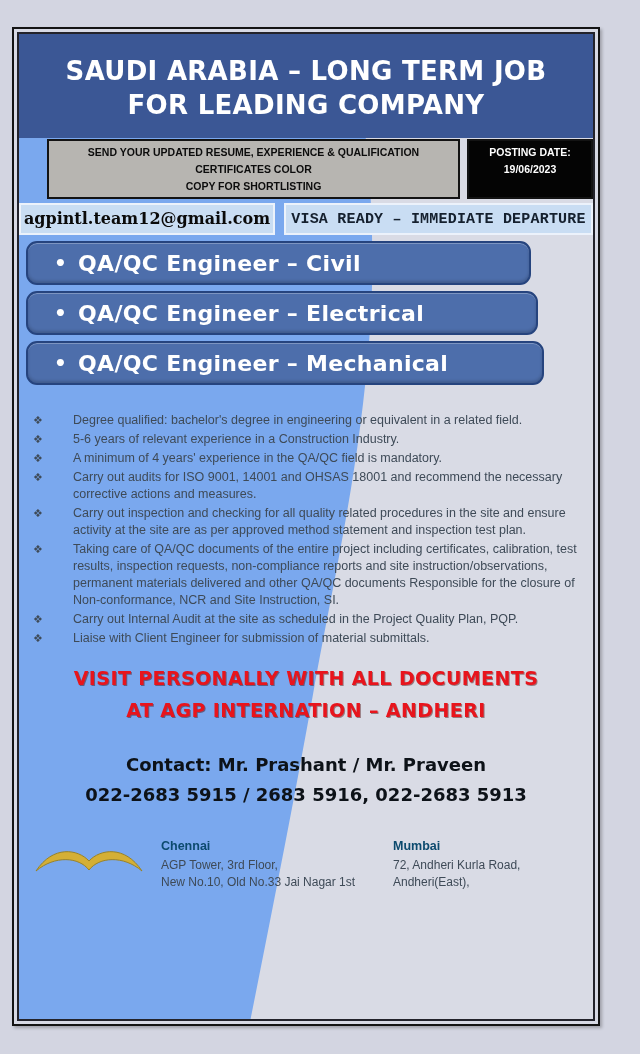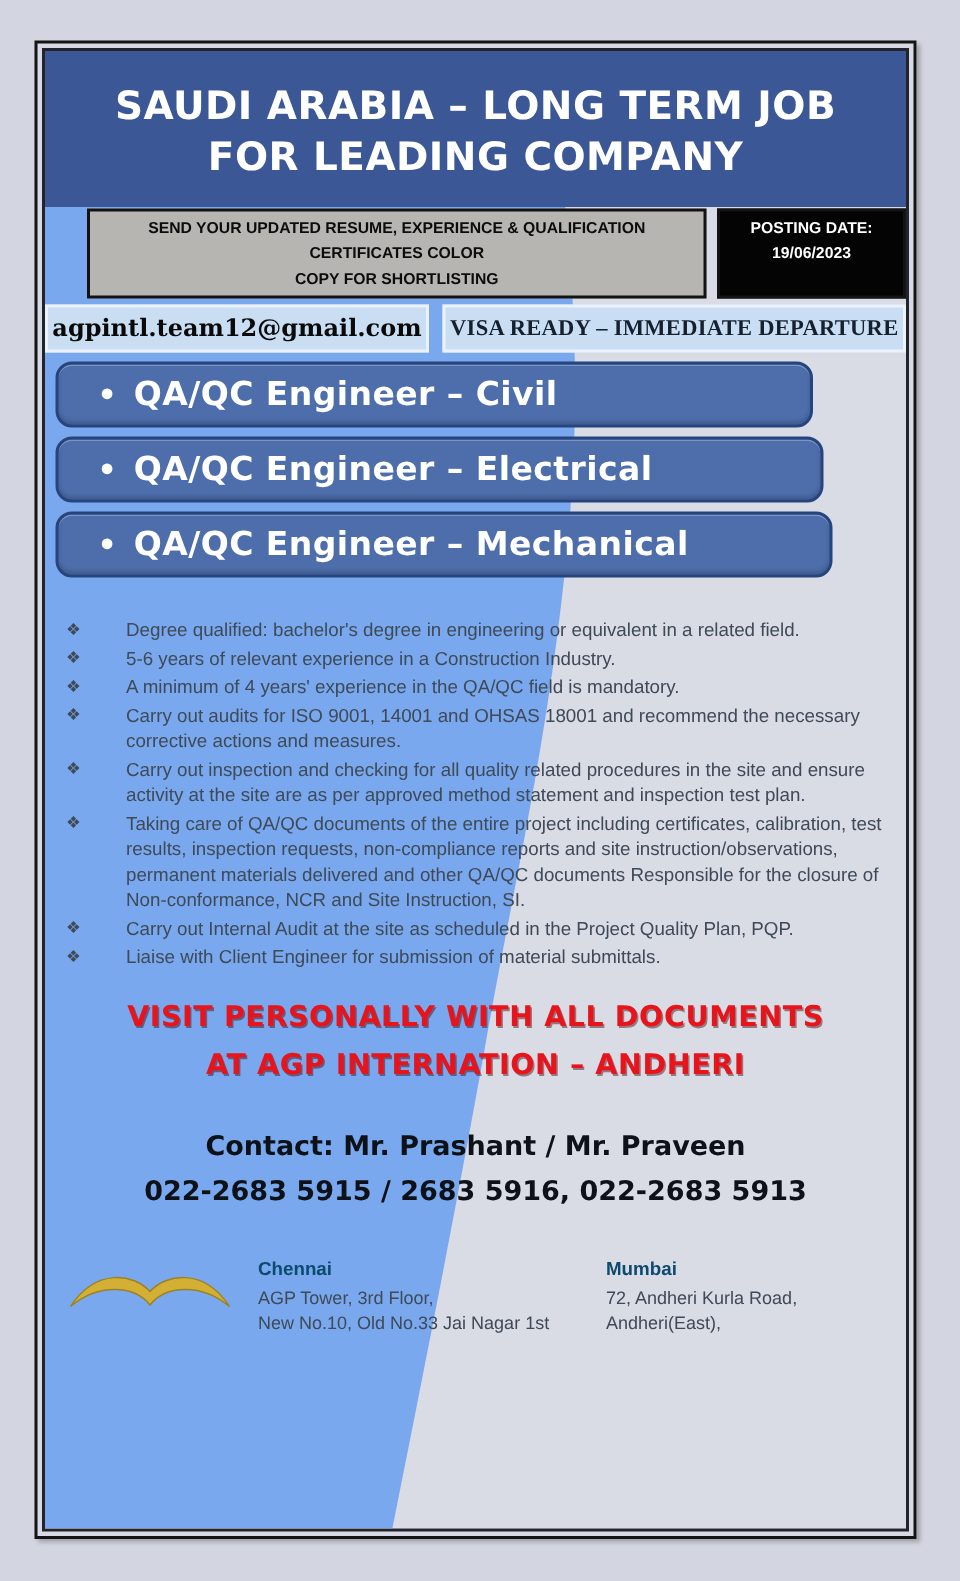--- a/index.html
+++ b/index.html
@@ -2,21 +2,21 @@
 <html><head>
 <meta charset="utf-8">
 <style>
   html,body{margin:0;padding:0;}
   body{
     width:640px;height:1054px;overflow:hidden;position:relative;
     background:#d3d5e1;
     font-family:"Liberation Sans",sans-serif;
   }
   .poster{
-    position:absolute;left:23px;top:27px;width:588px;height:999px;
+    position:absolute;left:12px;top:27px;width:588px;height:999px;
     box-sizing:border-box;border:2px solid #141414;background:#d7d9e4;padding:3px;
     box-shadow:2px 2px 3px rgba(0,0,0,.25);
   }
   .frame-inner{
     position:relative;width:100%;height:100%;box-sizing:border-box;
     border:2px solid #23232b;overflow:hidden;background:#d9dbe5;
   }
   svg.bg{position:absolute;inset:0;width:100%;height:100%;display:block;}
   .content{position:relative;z-index:1;height:100%;}
 
@@ -43,21 +43,21 @@
 
   
   .contact-row{display:flex;gap:9px;margin-top:4px;}
   .email-box{
     width:256px;box-sizing:border-box;background:#c9ddf3;border:2px solid #ecf2fb;
     font-family:"DejaVu Serif","Liberation Serif",serif;font-weight:700;font-size:16px;
     color:#0a0a0a;text-align:center;padding:4px 0 5px;
   }
   .visa-box{
     flex:1;box-sizing:border-box;background:#c9ddf3;border:2px solid #ecf2fb;
-    font-family:Liberation Serif, serif;font-weight:700;font-size:15px;
+    font-family:Liberation Mono, monospace;font-weight:700;font-size:15px;
     color:#15202e;text-align:center;padding:6px 0 5px;letter-spacing:.2px;
   }
 
   
   .pills{margin:6px 0 0 7px;}
   .pill{
     box-sizing:border-box;height:44px;margin-bottom:6px;
     background:#4d6eab;border:2px solid #26447e;border-radius:11px;
     box-shadow:inset 0 1px 0 rgba(255,255,255,.28), inset 0 -2px 3px rgba(0,0,0,.18);
     display:flex;align-items:center;padding-left:26px;

